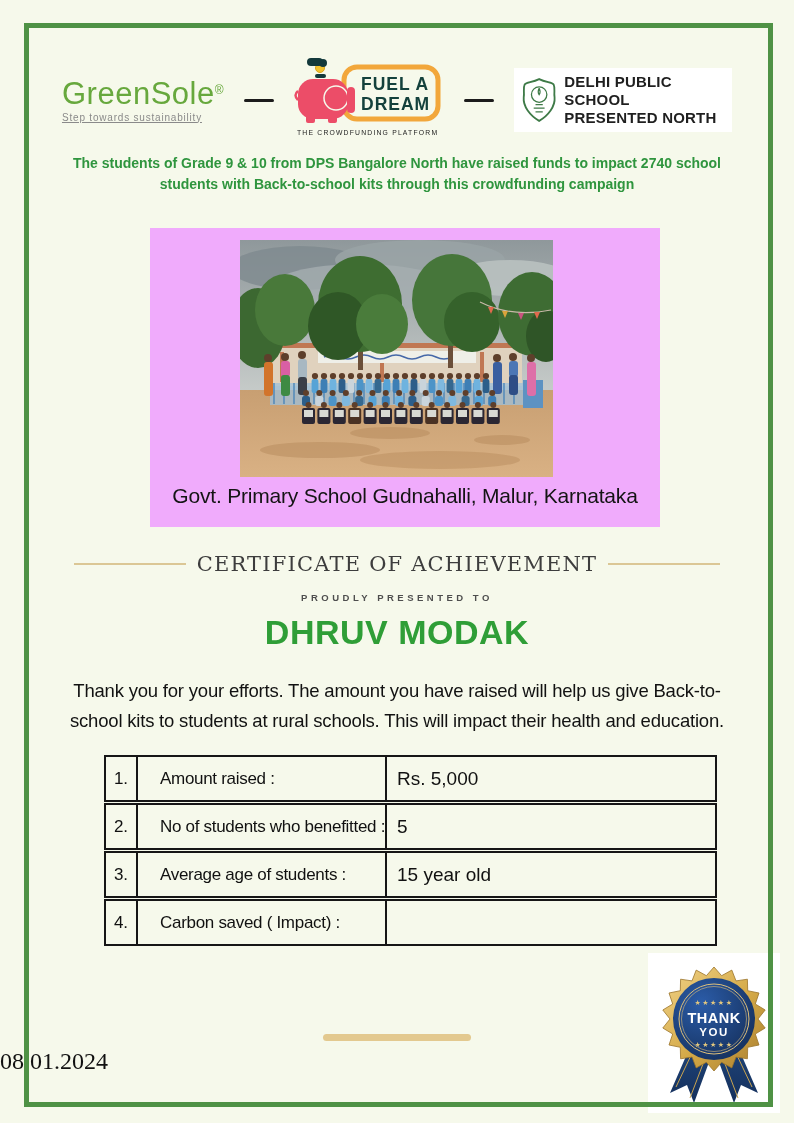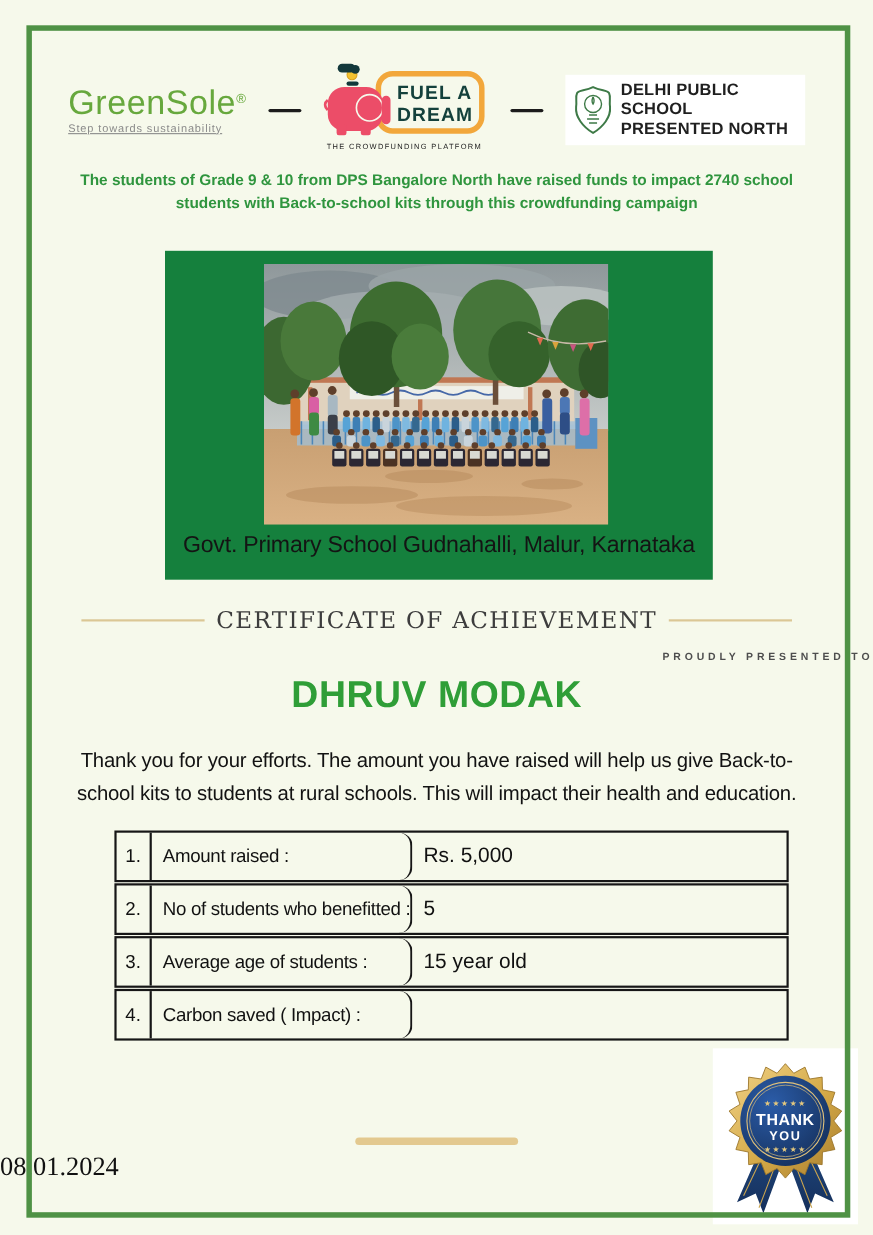--- a/index.html
+++ b/index.html
@@ -19,45 +19,45 @@
   .dps-box{flex:0 0 auto;background:#ffffff;width:218px;height:64px;display:flex;
            align-items:center;gap:7px;padding:0 7px;box-sizing:border-box;}
   .dps-text{font-weight:bold;font-size:15px;color:#1F1F1F;line-height:1.2;letter-spacing:.2px;}
 
   
   .statement{position:absolute;top:153px;left:52px;width:690px;text-align:center;
              font-size:14px;font-weight:bold;color:#2F953E;line-height:1.5;z-index:2;}
 
   
   .photo-card{position:absolute;left:150px;top:228px;width:498px;height:299px;
-              background:#15803d;z-index:2;}
+              background:#f0abfc;z-index:2;padding-left:12px;}
   .photo{position:absolute;left:90px;top:12px;width:313px;height:237px;display:block;}
   .caption{position:absolute;left:0;right:0;top:256px;text-align:center;
            font-size:21px;color:#141414;letter-spacing:-.2px;}
 
   
   .cert-head{position:absolute;top:552px;left:0;width:100%;display:flex;
              align-items:center;justify-content:center;gap:11px;z-index:2;}
   .rule{width:112px;height:2px;background:#DBC795;}
   .cert-title{font-family:"DejaVu Serif",serif;font-size:21px;letter-spacing:1.2px;color:#3D3D3D;}
-  .presented{position:absolute;top:592px;left:0;width:100%;text-align:right;
+  .presented{position:absolute;top:592px;left:0;width:100%;text-align:center;
              font-size:9.5px;letter-spacing:3.5px;color:#4E4E4E;font-weight:bold;z-index:2;}
   .name{position:absolute;top:613px;left:0;width:100%;text-align:center;
         font-size:34px;font-weight:600;color:#2F9E37;letter-spacing:.5px;z-index:2;}
   .thanks{position:absolute;top:676px;left:0;width:100%;text-align:center;
           font-size:18.5px;color:#121212;line-height:1.62;letter-spacing:-.2px;z-index:2;}
 
   
   .itable{position:absolute;left:104px;top:755px;width:613px;z-index:2;}
   .irow{display:flex;align-items:stretch;border:2px solid #161616;height:47px;
         box-sizing:border-box;margin-bottom:1px;}
   .c-num{width:30px;border-right:2px solid #161616;display:flex;align-items:center;
          justify-content:center;font-size:17px;color:#111;}
   .c-label{width:225px;border-right:2px solid #161616;display:flex;align-items:center;
-           padding-left:10px;font-size:17px;letter-spacing:-.3px;white-space:nowrap;color:#111;border-radius:12px;}
+           padding-left:22px;font-size:17px;letter-spacing:-.3px;white-space:nowrap;color:#111;}
   .c-value{flex:1;display:flex;align-items:center;padding-left:10px;font-size:19px;color:#111;}
 
   
   .badge-box{position:absolute;left:648px;top:953px;width:132px;height:160px;
              background:#ffffff;z-index:1;display:flex;justify-content:center;}
   .badge-box svg{margin-top:4px;}
 
   
   .date-bar{position:absolute;left:323px;top:1034px;width:148px;height:7px;
             border-radius:3.5px;background:#E3C98F;z-index:2;}

